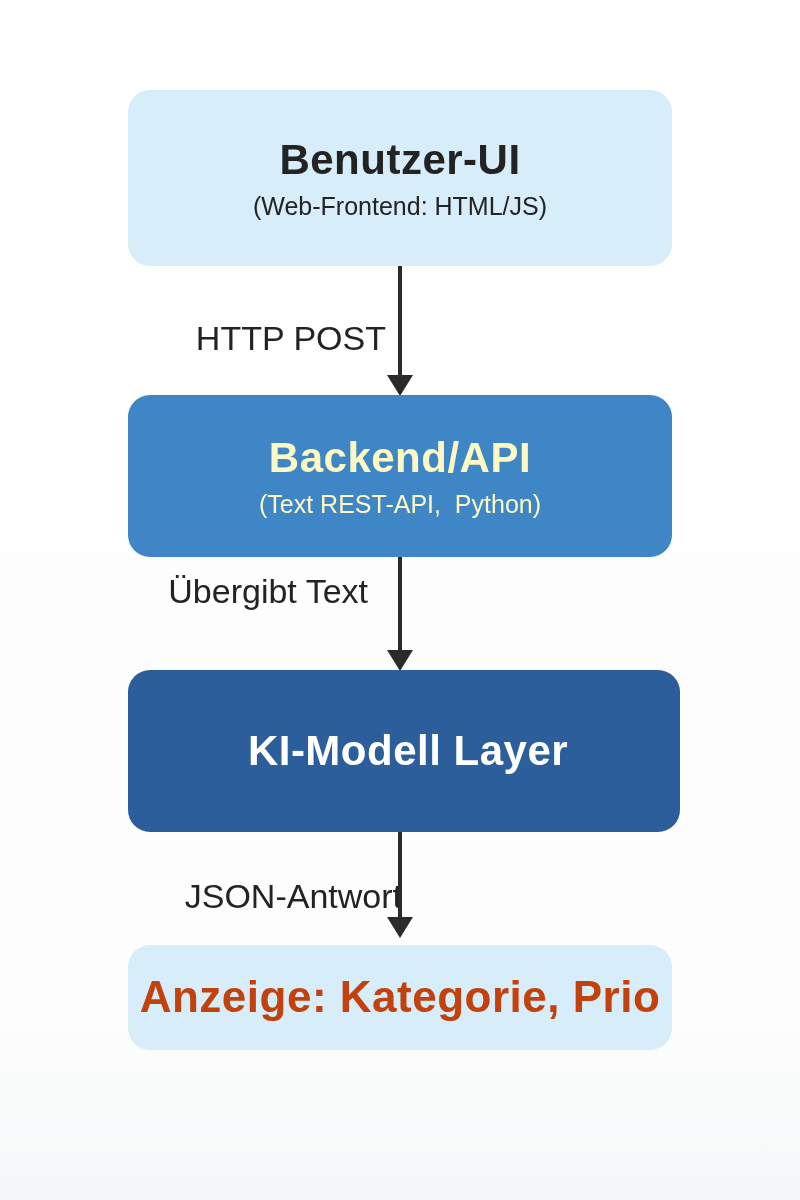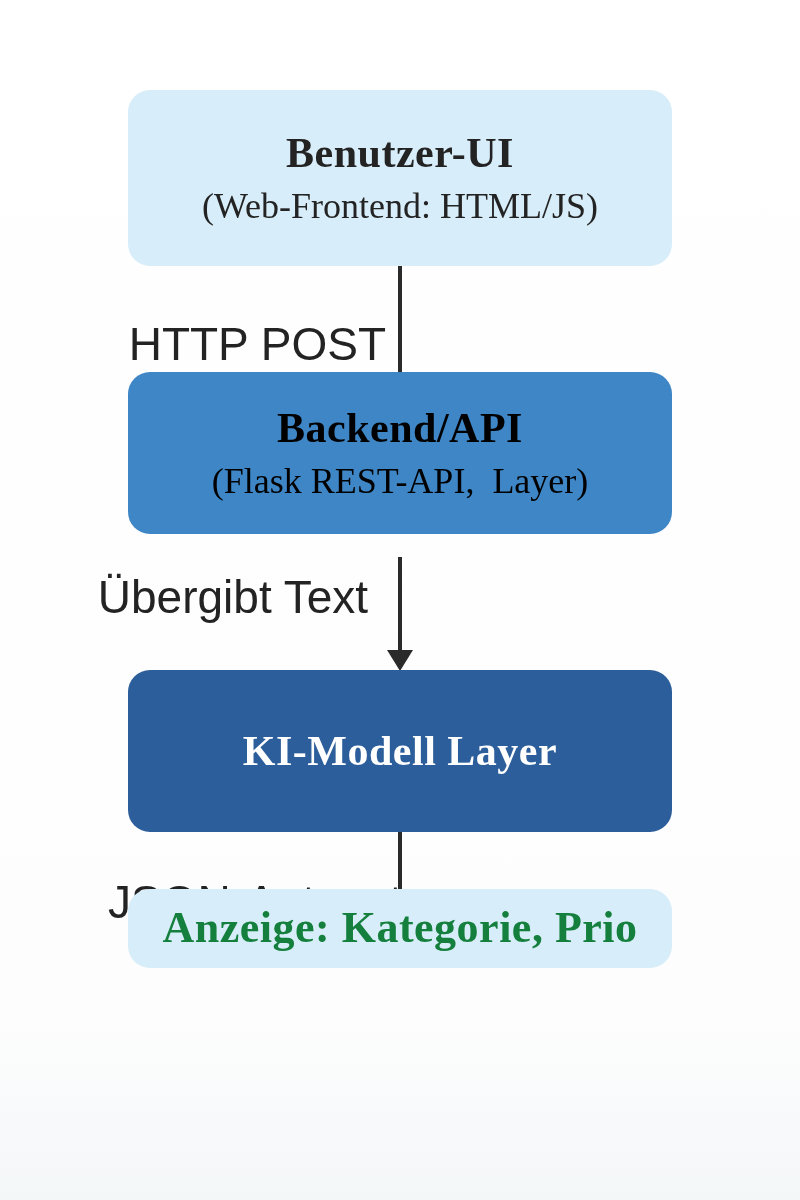--- a/index.html
+++ b/index.html
@@ -14,35 +14,34 @@
   .node {
     position: absolute;
     left: 128px;
     width: 544px;
     border-radius: 22px;
     display: flex;
     flex-direction: column;
     align-items: center;
     justify-content: center;
     text-align: left;
-    font-family: Liberation Serif, serif;
   }
   .node-1 { top: 90px;  height: 176px; background: #d7edf9; color: #232323; }
-  .node-2 { top: 372px; height: 162px; background: #3e86c6; color: #000000; }
-  .node-3 { top: 670px; height: 162px; background: #2b5e9b; color: #ffffff; }
-  .node-4 { top: 889px; height: 79px; background: #d7edf9; color: #15803d; }
+  .node-2 { top: 395px; height: 162px; background: #3e86c6; color: #fef9c3; }
+  .node-3 { top: 670px; height: 162px; background: #2b5e9b; color: #ffffff; padding-left: 8px; }
+  .node-4 { top: 945px; height: 105px; background: #d7edf9; color: #c2410c; }
   .node-title {
     font-size: 42px;
     font-weight: bold;
     line-height: 1.2;
     letter-spacing: 0.5px;
   }
   .node-4 .node-title { font-size: 44px; }
   .node-subtitle {
-    font-size: 36px;
+    font-size: 25px;
     font-weight: 400;
     line-height: 1.16;
     margin-top: 7px;
     white-space: pre-wrap;
   }
   .arrow-line {
     position: absolute;
     left: 398px;
     width: 4px;
     background: #2a2a2a;
@@ -56,21 +55,21 @@
     border-top: 21px solid #2a2a2a;
   }
   .line-1 { top: 266px; height: 112px; }
   .head-1 { top: 375px; }
   .line-2 { top: 557px; height: 96px; }
   .head-2 { top: 650px; }
   .line-3 { top: 832px; height: 88px; }
   .head-3 { top: 917px; }
   .edge-label {
     position: absolute;
-    font-size: 46px;
+    font-size: 34px;
     line-height: 1;
     color: #232323;
     white-space: nowrap;
   }
   .label-1 { top: 321px; right: 414px; }
   .label-2 { top: 574px; right: 432px; }
   .label-3 { top: 879px; right: 398px; }
 </style>
 </head>
 <body>
@@ -81,21 +80,21 @@
     <div class="node-title">Benutzer-UI</div>
     <div class="node-subtitle">(Web-Frontend: HTML/JS)</div>
   </div>
 
   <div class="edge-label label-1">HTTP POST</div>
   <div class="arrow-line line-1"></div>
   <div class="arrow-head head-1"></div>
 
   <div class="node node-2">
     <div class="node-title">Backend/API</div>
-    <div class="node-subtitle">(Flask REST-API,  Layer)</div>
+    <div class="node-subtitle">(Text REST-API,  Python)</div>
   </div>
 
   <div class="edge-label label-2">Übergibt Text</div>
   <div class="arrow-line line-2"></div>
   <div class="arrow-head head-2"></div>
 
   <div class="node node-3">
     <div class="node-title">KI-Modell Layer</div>
   </div>
 

